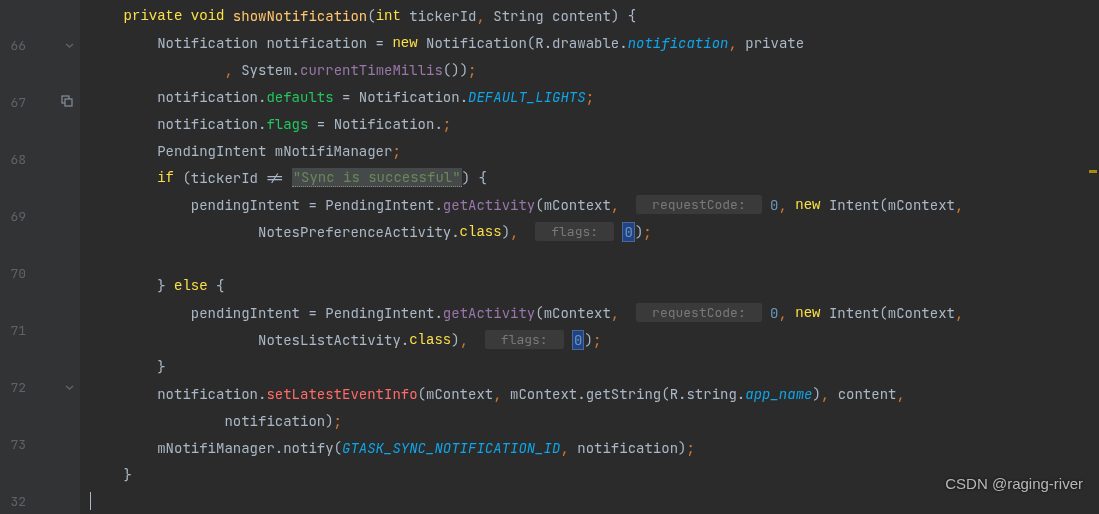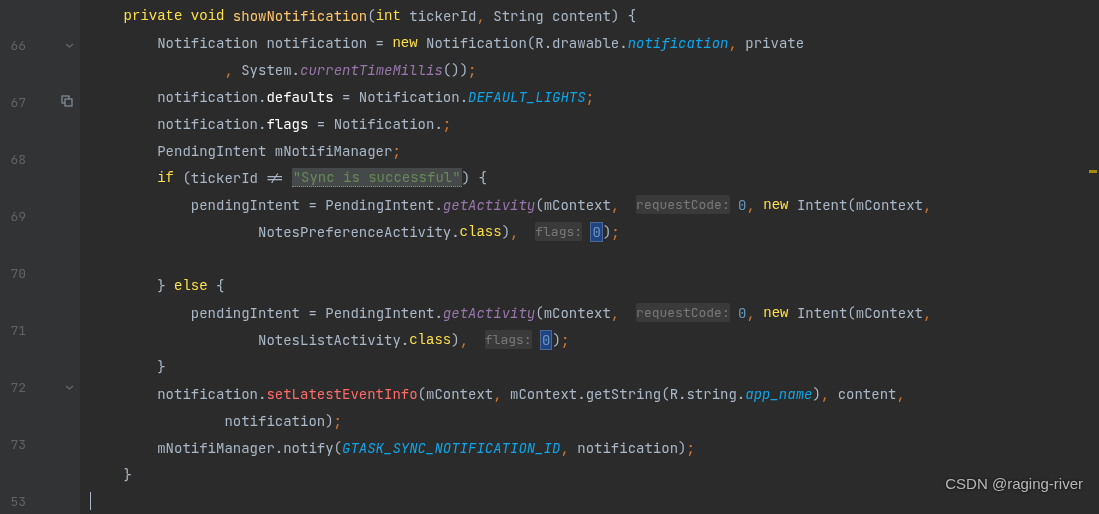--- a/index.html
+++ b/index.html
@@ -69,25 +69,25 @@
     .code-line {
       height: 27px;
       display: flex;
       align-items: center;
       white-space: pre;
       padding-left: 10px;
     }
     .kw { color: #fde047; font-family: Liberation Mono, monospace; }
     .method-decl { color: #ffc66d; text-align: center; }
     .static-field { color: #0ea5e9; font-style: italic; }
-    .static-method { color: #9876aa; font-style: italic; }
-    .field { color: #ffffff; }
+    .static-method { color: #9876aa; }
+    .field { color: #22c55e; }
     .str { color: #6a8759; }
     .num { color: #6897bb; }
-    .comment-hint { color: #787878; background: #3a3a3a; padding: 1px 0; border-radius: 2px; font-size: 13px;}
+    .comment-hint { color: #787878; background: #3a3a3a; padding: 1px 16px; border-radius: 2px; font-size: 13px;}
     .semi { color: #cc7832; }
     .warn-underline {
       background: #45494a;
       border-bottom: 1px dotted #888;
       padding: 0 1px;
     }
     .highlight-box {
       background: #214283;
       border: 1px solid #4a6897;
       padding: 0 1px;
@@ -174,21 +174,21 @@
               <path d="M1 3 L4.5 6 L8 3" stroke="#606366" stroke-width="1.5" fill="none"></path>
             </svg>
           </span>
         </span>
       </div>
     <div class="line-row">
         <span class="line-number">73</span>
         <span class="gutter-icons"></span>
       </div>
     <div class="line-row">
-        <span class="line-number">53</span>
+        <span class="line-number">32</span>
         <span class="gutter-icons"></span>
       </div>
     <div class="line-row">
         <span class="line-number">75</span>
         <span class="gutter-icons"></span>
       </div>
     <div class="line-row">
         <span class="line-number">76</span>
         <span class="gutter-icons">
           <span class="fold-marker">

